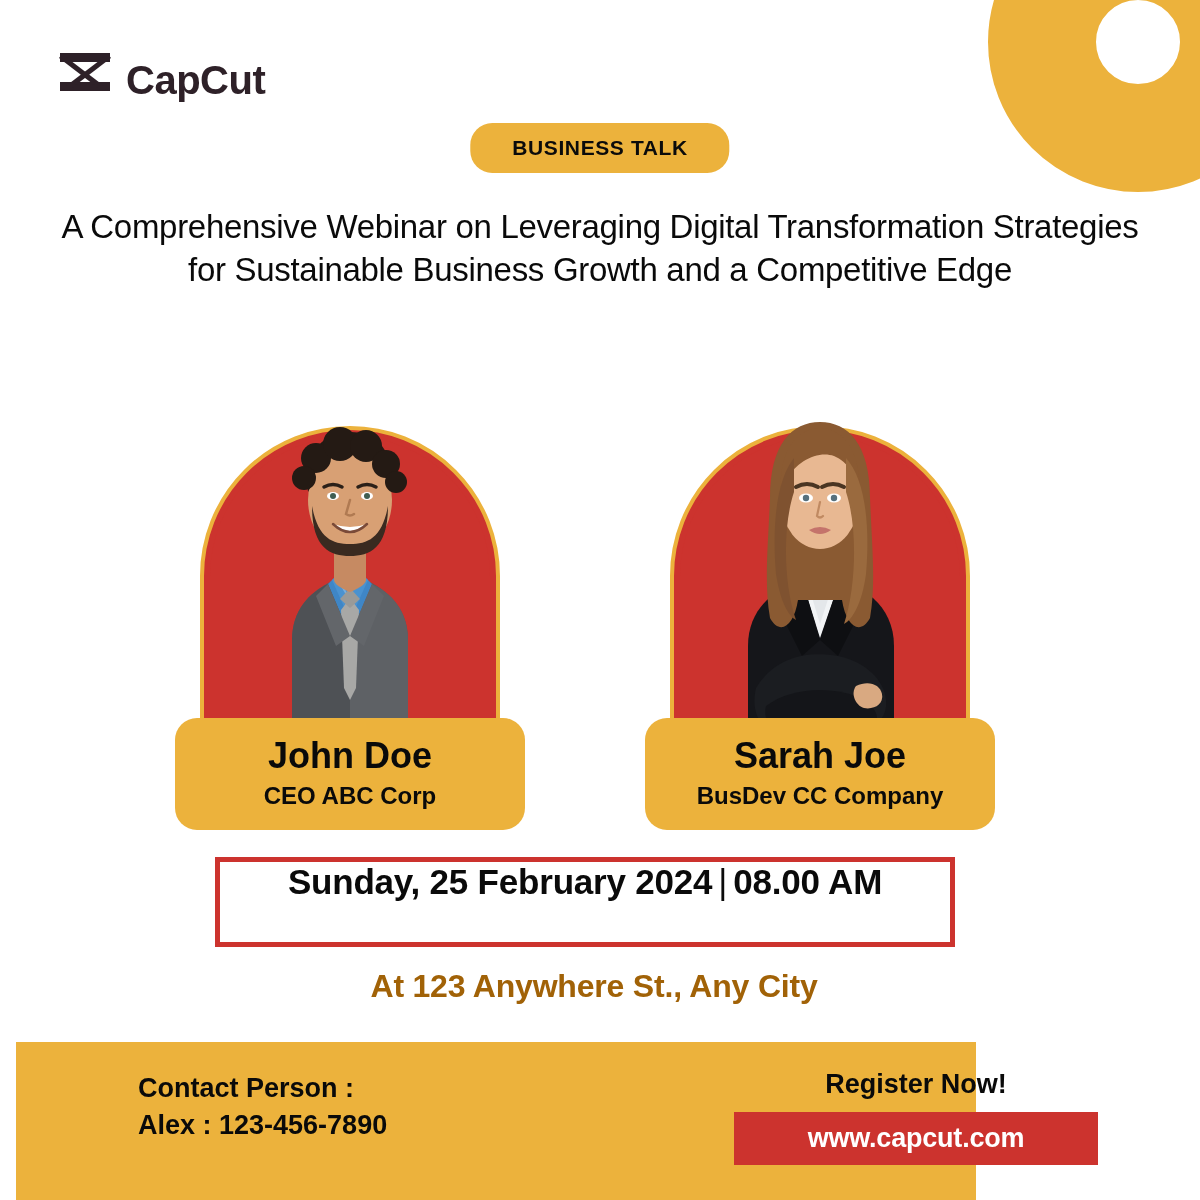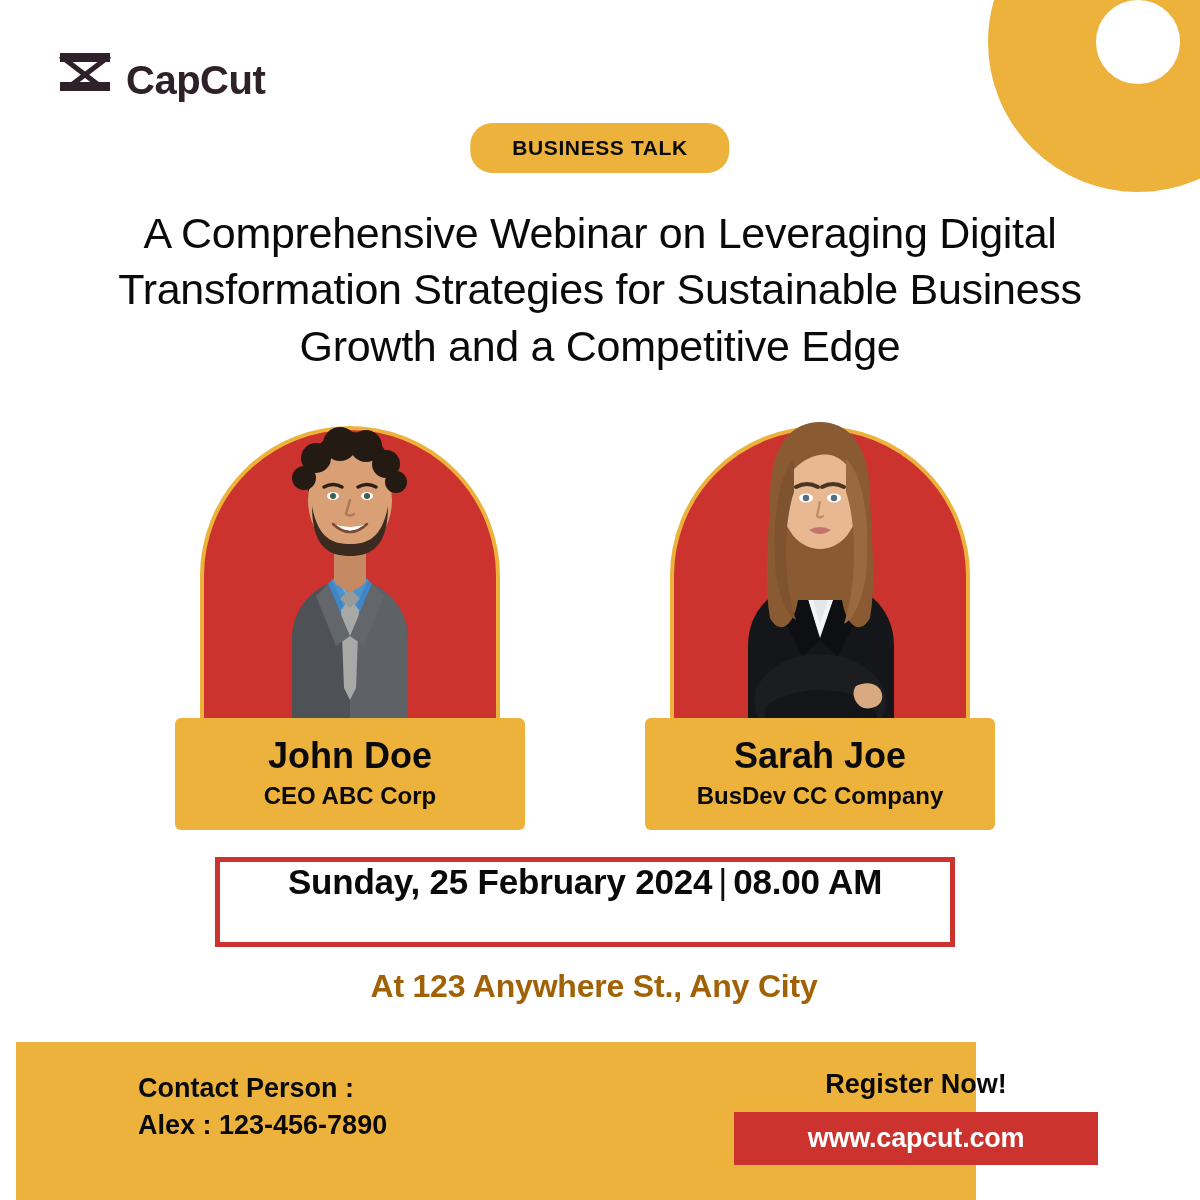--- a/index.html
+++ b/index.html
@@ -67,21 +67,21 @@
     white-space: nowrap;
   }
 
   
   .title {
     position: absolute;
     left: 60px;
     right: 60px;
     top: 205px;
     text-align: center;
-    font-size: 43px;
+    font-size: 33px;
     font-weight: 400;
     line-height: 1.31;
     color: #0A0A0A;
     letter-spacing: -0.3px;
   }
 
   
   .speakers {
     position: absolute;
     top: 388px;
@@ -117,21 +117,21 @@
     left: 0; top: 0;
     width: 300px; height: 378px;
   }
 
   .nameplate {
     position: absolute;
     left: 0;
     top: 330px;
     width: 350px;
     background: #ECB23C;
-    border-radius: 6px;
+    border-radius: 22px;
     padding: 18px 10px 20px;
     text-align: center;
   }
   .name {
     font-size: 36px;
     font-weight: 700;
     color: #0A0A0A;
     line-height: 1.12;
   }
   .role {

